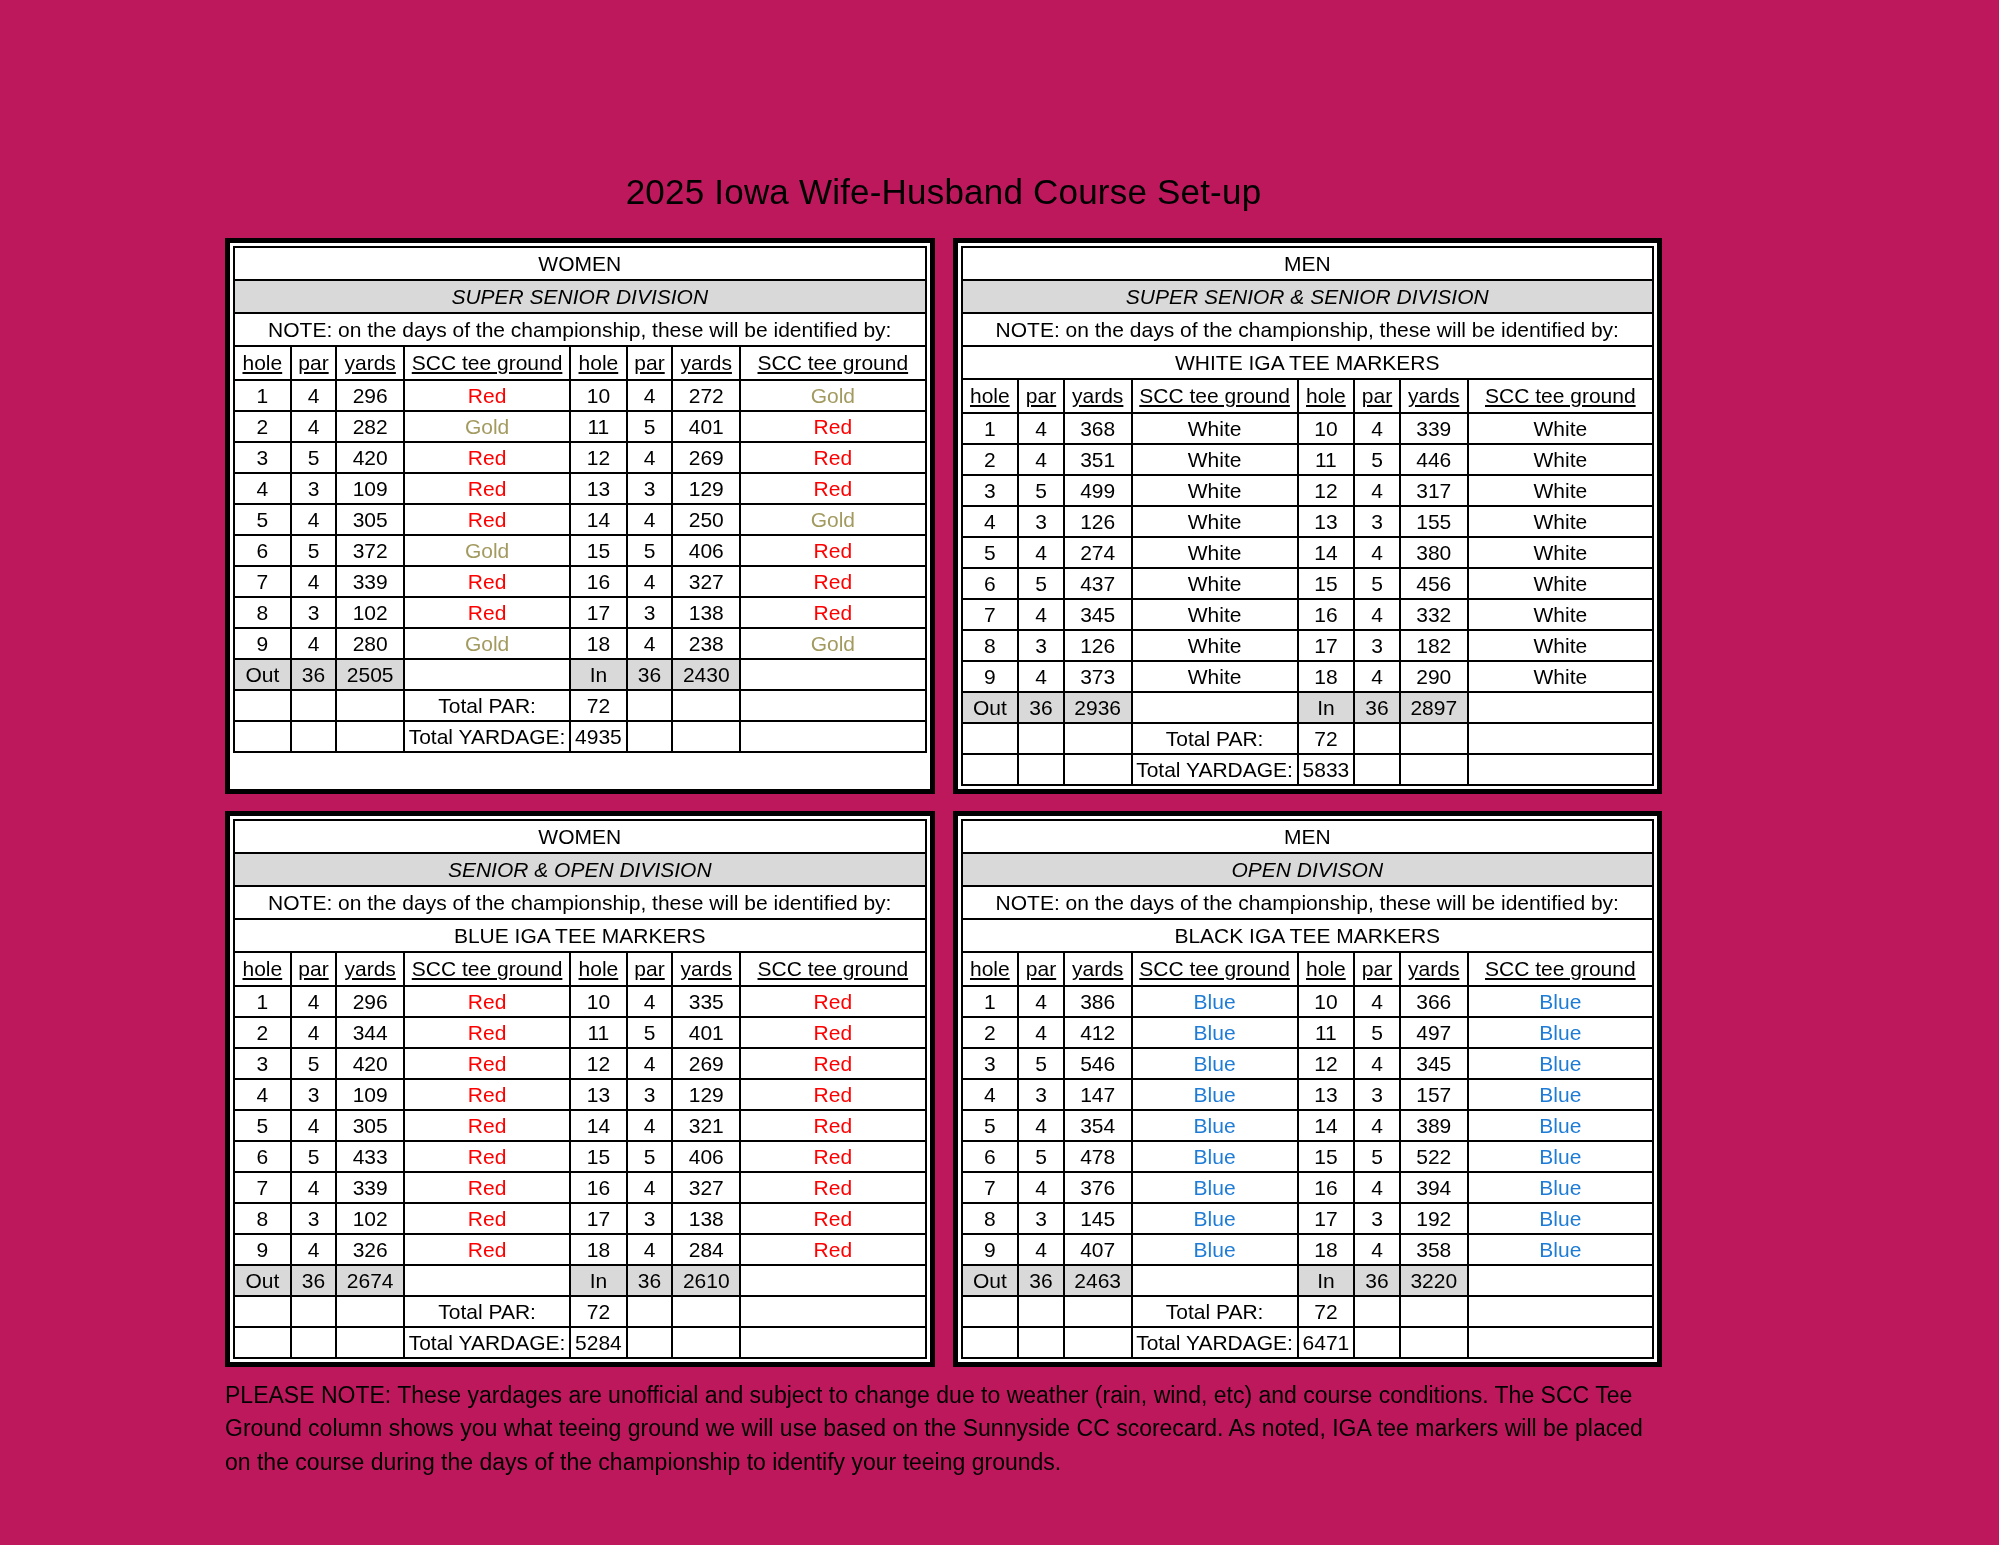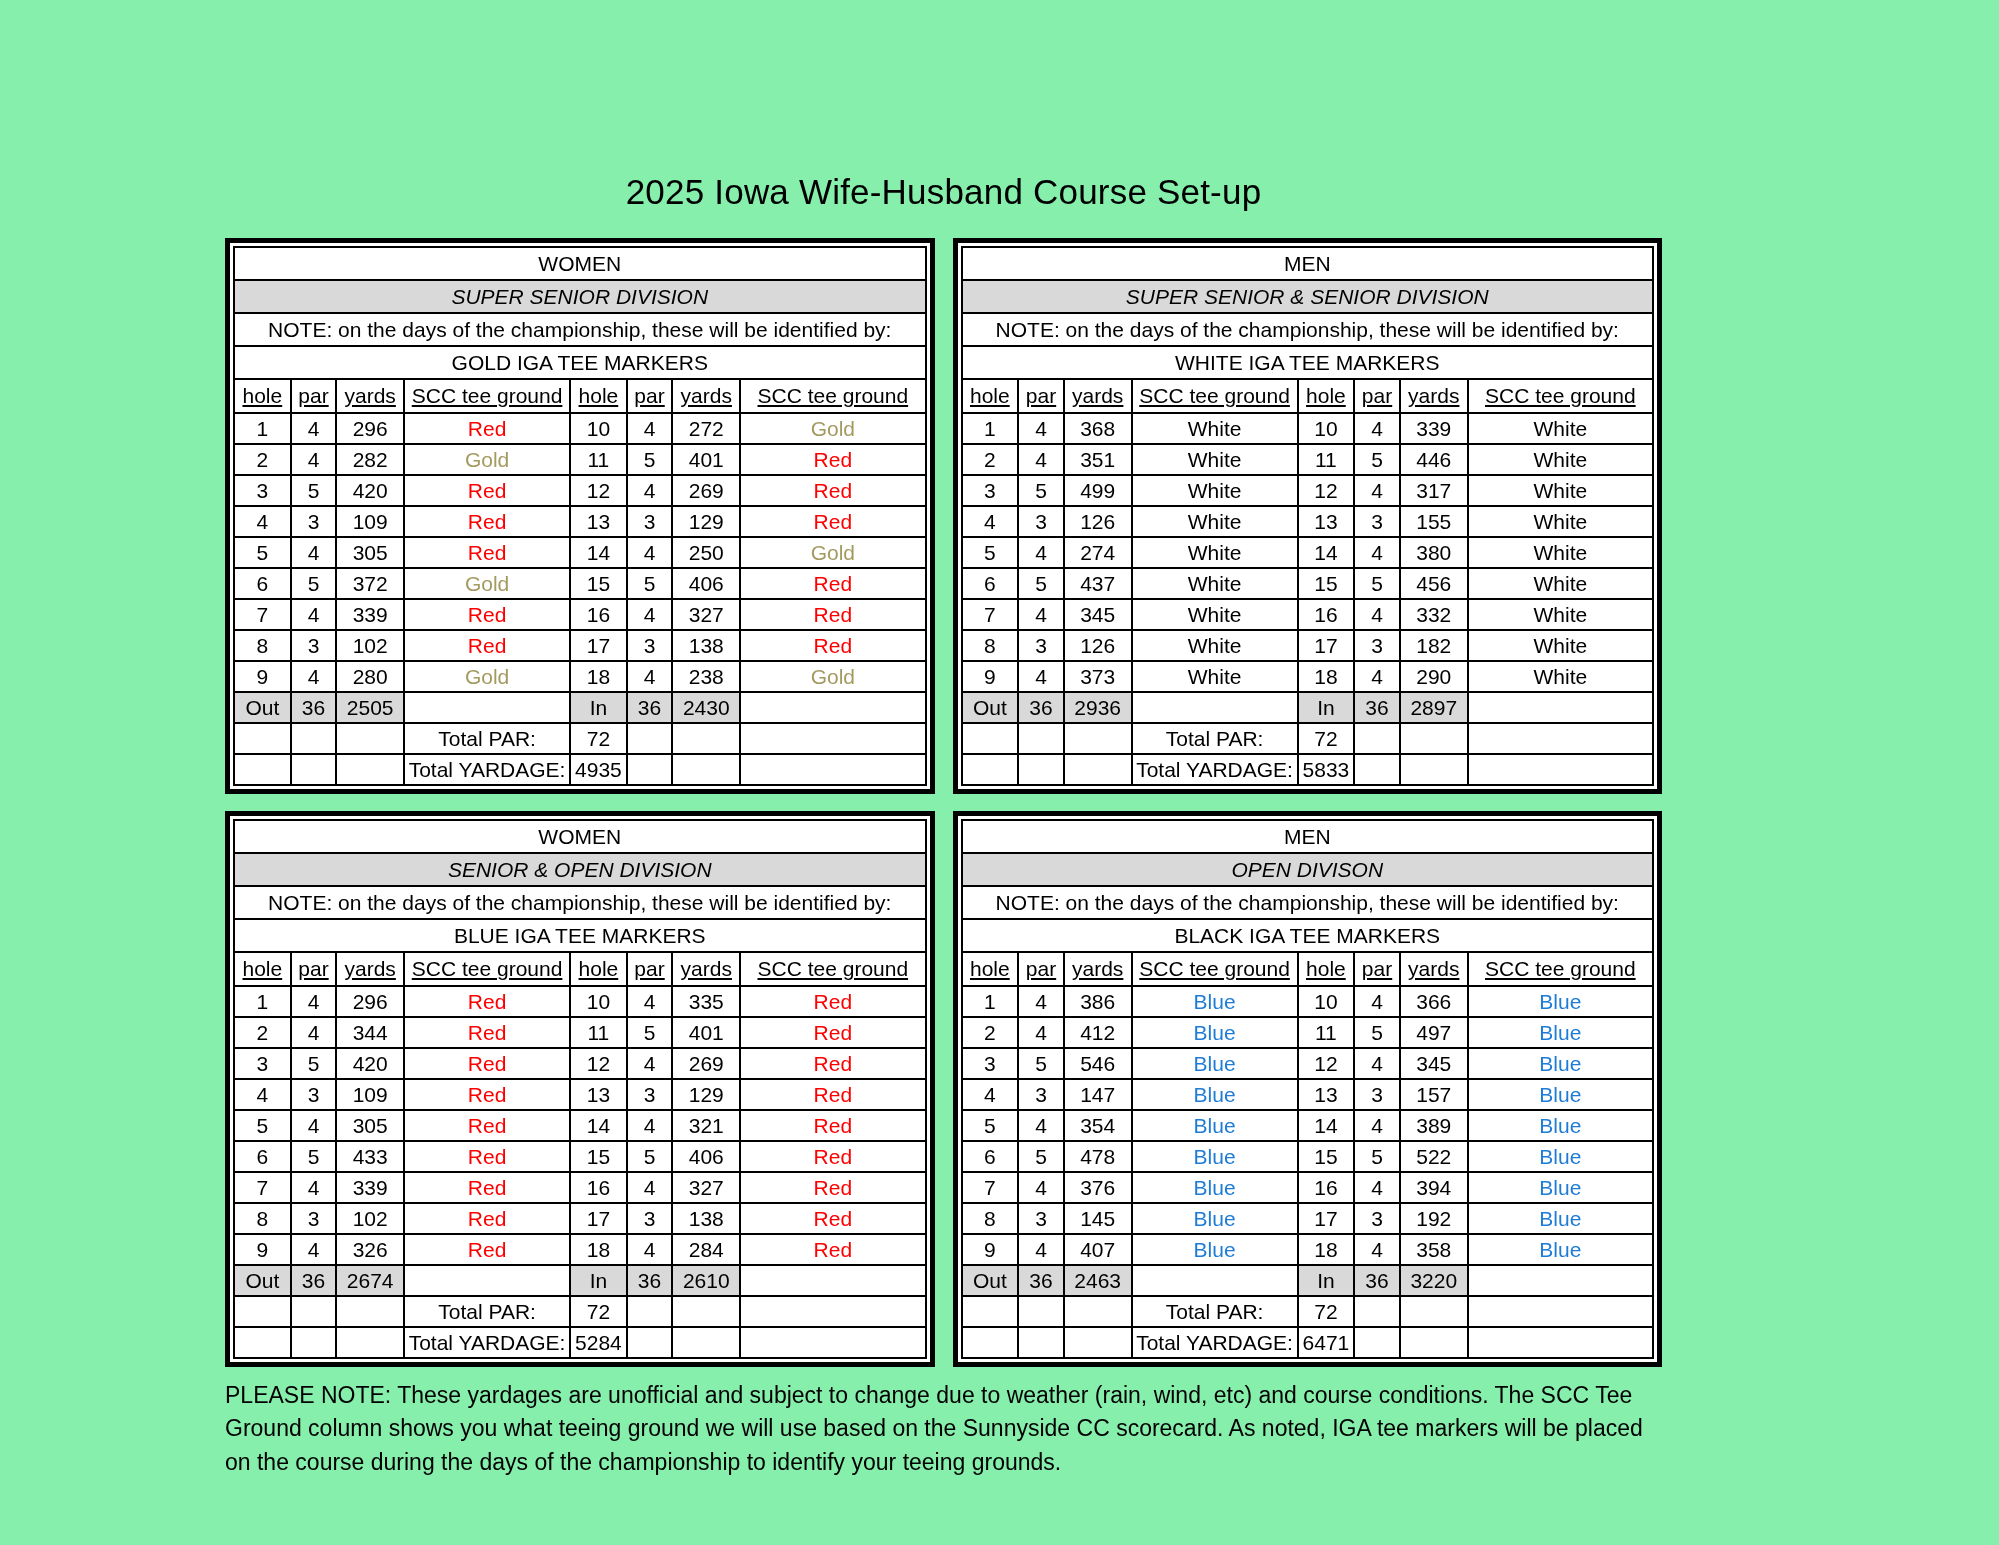--- a/index.html
+++ b/index.html
@@ -1,20 +1,20 @@
 <!DOCTYPE html>
 <html><head>
 <meta charset="utf-8">
 <style>
   html,body{margin:0;padding:0;background:#ffffff;}
   .page{
     position:relative;
     width:1999px;
     height:1545px;
-    background:#86efac;
+    background:#be185d;
     font-family:"Liberation Sans", sans-serif;
     color:#000;
     overflow:hidden;
   }
   .content{
     position:absolute;
     left:225px;
     top:172px;
     width:1437px;
   }
@@ -104,23 +104,20 @@
           <tbody>
             <tr class="band-row">
                 <td class="band-group" colspan="8">WOMEN</td>
               </tr>
             <tr class="band-row">
                 <td class="band-division" colspan="8">SUPER SENIOR DIVISION</td>
               </tr>
             <tr class="band-row">
                 <td class="band-note" colspan="8">NOTE: on the days of the championship, these will be identified by:</td>
               </tr>
-            <tr class="band-row">
-                <td class="band-markers" colspan="8">GOLD IGA TEE MARKERS</td>
-              </tr>
           </tbody>
           <tbody>
               <tr class="colhead-row">
                 <th>hole</th>
                 <th>par</th>
                 <th>yards</th>
                 <th>SCC tee ground</th>
                 <th>hole</th>
                 <th>par</th>
                 <th>yards</th>

